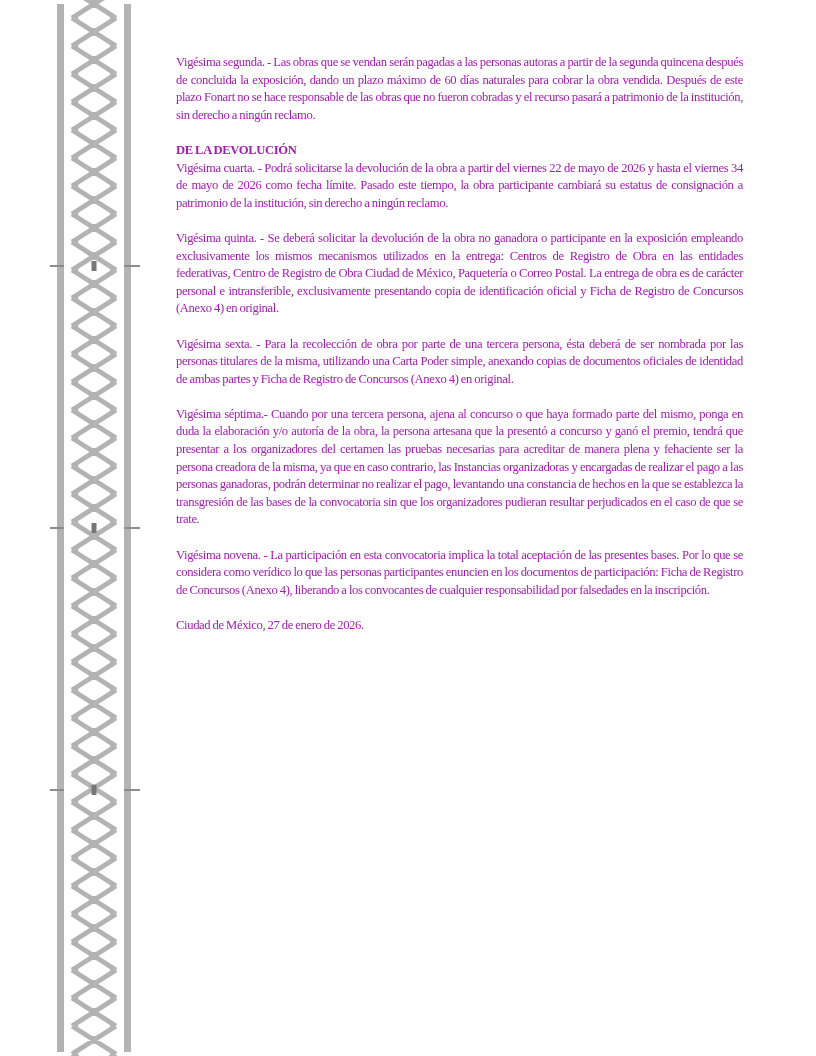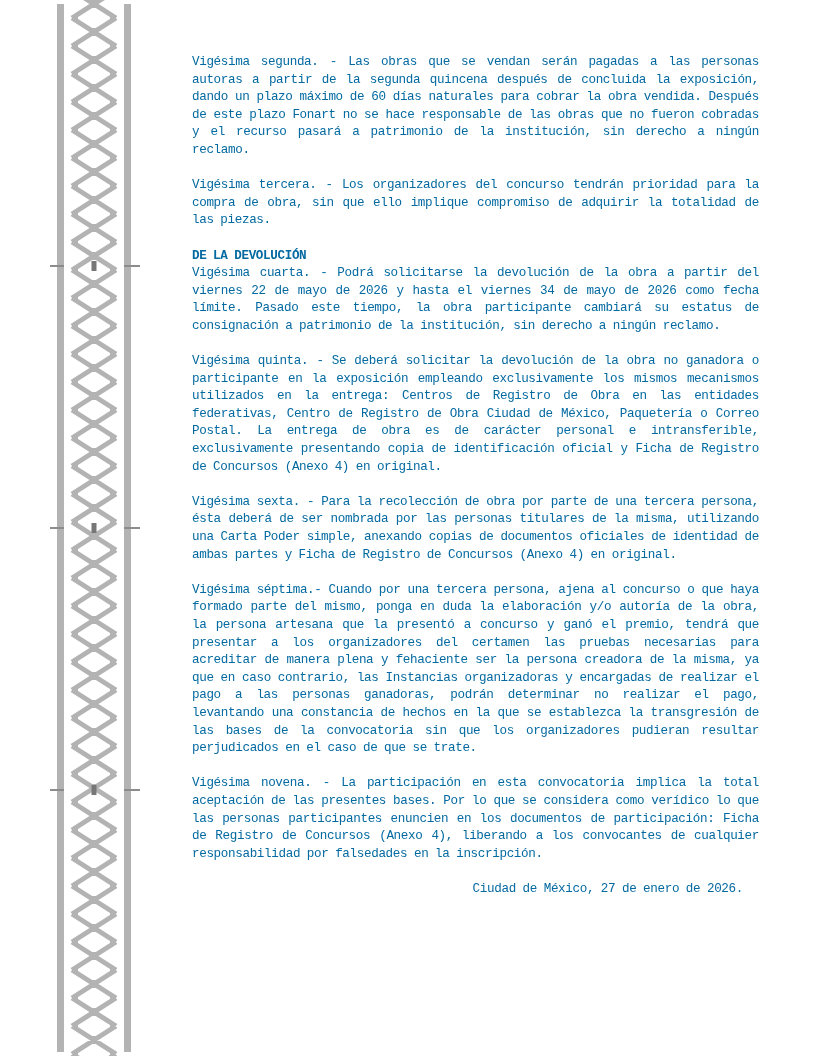--- a/index.html
+++ b/index.html
@@ -1,33 +1,33 @@
 <!DOCTYPE html>
 <html><head>
   <meta charset="utf-8">
   <style>
     html, body { margin: 0; padding: 0; background: #ffffff; }
     body { width: 816px; height: 1056px; position: relative; overflow: hidden; }
     .border-deco { position: absolute; left: 50px; top: 0; width: 90px; height: 1056px; }
     .page-content {
       position: absolute;
-      left: 192px;
+      left: 176px;
       top: 54px;
       width: 567px;
-      font-family: Liberation Mono, monospace;
+      font-family: Liberation Serif, serif;
       font-size: 12.6px;
       line-height: 17.6px;
-      color: #0369a1;
+      color: #a21caf;
       letter-spacing: -0.35px;
       word-spacing: -0.5px;
     }
     .para { margin: 0 0 17.6px 0; text-align: justify; }
     .heading { font-weight: bold; margin: 0; }
     .para.after-heading { margin-top: 0; }
-    .closing { margin: 16px; text-align: right; }
+    .closing { margin: 0; text-align: left; }
   </style>
 </head>
 <body>
 
 <svg class="border-deco" viewBox="0 0 90 1056" xmlns="http://www.w3.org/2000/svg">
   <g id="border-group">
       <rect x="7" y="4" width="7" height="1048" fill="#b3b3b3"></rect>
       <rect x="74" y="4" width="7" height="1048" fill="#b3b3b3"></rect>
       <path d="M22,-10 L66,18 M66,-10 L22,18 M22,18 L66,46 M66,18 L22,46 M22,46 L66,74 M66,46 L22,74 M22,74 L66,102 M66,74 L22,102 M22,102 L66,130 M66,102 L22,130 M22,130 L66,158 M66,130 L22,158 M22,158 L66,186 M66,158 L22,186 M22,186 L66,214 M66,186 L22,214 M22,214 L66,242 M66,214 L22,242 M22,242 L66,270 M66,242 L22,270 M22,270 L66,298 M66,270 L22,298 M22,298 L66,326 M66,298 L22,326 M22,326 L66,354 M66,326 L22,354 M22,354 L66,382 M66,354 L22,382 M22,382 L66,410 M66,382 L22,410 M22,410 L66,438 M66,410 L22,438 M22,438 L66,466 M66,438 L22,466 M22,466 L66,494 M66,466 L22,494 M22,494 L66,522 M66,494 L22,522 M22,522 L66,550 M66,522 L22,550 M22,550 L66,578 M66,550 L22,578 M22,578 L66,606 M66,578 L22,606 M22,606 L66,634 M66,606 L22,634 M22,634 L66,662 M66,634 L22,662 M22,662 L66,690 M66,662 L22,690 M22,690 L66,718 M66,690 L22,718 M22,718 L66,746 M66,718 L22,746 M22,746 L66,774 M66,746 L22,774 M22,774 L66,802 M66,774 L22,802 M22,802 L66,830 M66,802 L22,830 M22,830 L66,858 M66,830 L22,858 M22,858 L66,886 M66,858 L22,886 M22,886 L66,914 M66,886 L22,914 M22,914 L66,942 M66,914 L22,942 M22,942 L66,970 M66,942 L22,970 M22,970 L66,998 M66,970 L22,998 M22,998 L66,1026 M66,998 L22,1026 M22,1026 L66,1054 M66,1026 L22,1054 M22,1054 L66,1082 M66,1054 L22,1082 " stroke="#b3b3b3" stroke-width="5" fill="none"></path>
       <rect x="42" y="0" width="4" height="8" fill="#b3b3b3"></rect>
@@ -154,21 +154,20 @@
       <rect x="74" y="527" width="16" height="2" fill="#8c8c8c"></rect>
       <rect x="41.5" y="523" width="5" height="10" fill="#777777"></rect>
       <rect x="0" y="789" width="14" height="2" fill="#8c8c8c"></rect>
       <rect x="74" y="789" width="16" height="2" fill="#8c8c8c"></rect>
       <rect x="41.5" y="785" width="5" height="10" fill="#777777"></rect>
     </g>
 </svg>
 
 <div class="page-content">
   <p class="para">Vigésima segunda. - Las obras que se vendan serán pagadas a las personas autoras a partir de la segunda quincena después de concluida la exposición, dando un plazo máximo de 60 días naturales para cobrar la obra vendida. Después de este plazo Fonart no se hace responsable de las obras que no fueron cobradas y el recurso pasará a patrimonio de la institución, sin derecho a ningún reclamo.</p>
-  <p class="para">Vigésima tercera. - Los organizadores del concurso tendrán prioridad para la compra de obra, sin que ello implique compromiso de adquirir la totalidad de las piezas.</p>
   <p class="heading">DE LA DEVOLUCIÓN</p>
   <p class="para after-heading">Vigésima cuarta. - Podrá solicitarse la devolución de la obra a partir del viernes 22 de mayo de 2026 y hasta el viernes 34 de mayo de 2026 como fecha límite. Pasado este tiempo, la obra participante cambiará su estatus de consignación a patrimonio de la institución, sin derecho a ningún reclamo.</p>
   <p class="para">Vigésima quinta. - Se deberá solicitar la devolución de la obra no ganadora o participante en la exposición empleando exclusivamente los mismos mecanismos utilizados en la entrega: Centros de Registro de Obra en las entidades federativas, Centro de Registro de Obra Ciudad de México, Paquetería o Correo Postal. La entrega de obra es de carácter personal e intransferible, exclusivamente presentando copia de identificación oficial y Ficha de Registro de Concursos (Anexo 4) en original.</p>
   <p class="para">Vigésima sexta. - Para la recolección de obra por parte de una tercera persona, ésta deberá de ser nombrada por las personas titulares de la misma, utilizando una Carta Poder simple, anexando copias de documentos oficiales de identidad de ambas partes y Ficha de Registro de Concursos (Anexo 4) en original.</p>
   <p class="para">Vigésima séptima.- Cuando por una tercera persona, ajena al concurso o que haya formado parte del mismo, ponga en duda la elaboración y/o autoría de la obra, la persona artesana que la presentó a concurso y ganó el premio, tendrá que presentar a los organizadores del certamen las pruebas necesarias para acreditar de manera plena y fehaciente ser la persona creadora de la misma, ya que en caso contrario, las Instancias organizadoras y encargadas de realizar el pago a las personas ganadoras, podrán determinar no realizar el pago, levantando una constancia de hechos en la que se establezca la transgresión de las bases de la convocatoria sin que los organizadores pudieran resultar perjudicados en el caso de que se trate.</p>
   <p class="para">Vigésima novena. - La participación en esta convocatoria implica la total aceptación de las presentes bases. Por lo que se considera como verídico lo que las personas participantes enuncien en los documentos de participación: Ficha de Registro de Concursos (Anexo 4), liberando a los convocantes de cualquier responsabilidad por falsedades en la inscripción.</p>
   <p class="closing">Ciudad de México, 27 de enero de 2026.</p>
 </div>
 
 </body></html>

